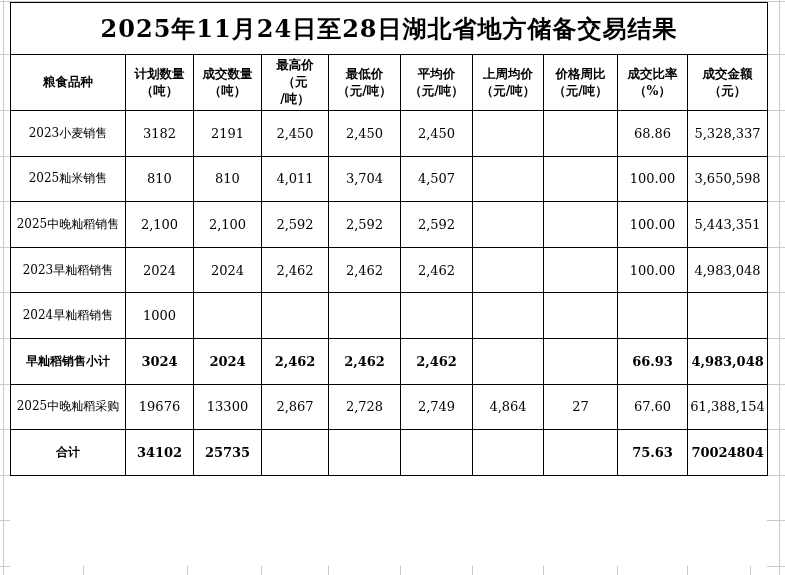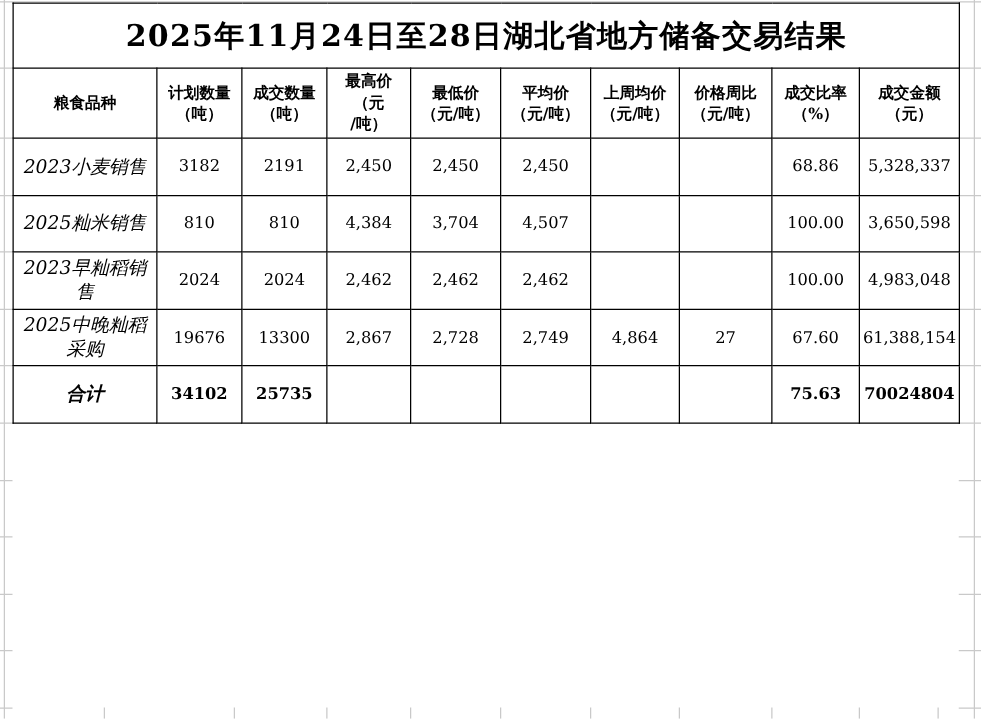--- a/index.html
+++ b/index.html
@@ -50,21 +50,21 @@
   }
   tr.header-row { height: 56px; }
   tr.header-row th {
     font-size: 12.5px;
     font-weight: bold;
     line-height: 1.35;
   }
   tr.header-row th .hl { display: block; }
   tr.data-row { height: 45.6px; }
   tr.data-row td { font-size: 13px; font-weight: normal; }
-  tr.data-row td.c0 { font-size: 15px; font-style: italic; }
+  tr.data-row td.c0 { font-size: 12px; }
   tr.data-row.bold td { font-weight: bold; }
 </style>
 </head>
 <body>
 
 <div id="canvas">
   <div id="gridlines">
       <div class="gl" style="left: 0px; top: 1px; width: 785px; height: 1px; background: rgb(201, 201, 201);"></div>
       <div class="gl" style="left: 3px; top: 0px; width: 1px; height: 575px; background: rgb(201, 201, 201);"></div>
       <div class="gl" style="left: 779px; top: 0px; width: 1px; height: 575px; background: rgb(201, 201, 201);"></div>
@@ -176,44 +176,80 @@
       <td></td>
       <td></td>
       <td>68.86</td>
       <td>5,328,337</td>
     </tr>
 
     <tr class="data-row">
       <td class="c0">2025籼米销售</td>
       <td>810</td>
       <td>810</td>
-      <td>4,384</td>
+      <td>4,011</td>
       <td>3,704</td>
       <td>4,507</td>
       <td></td>
       <td></td>
       <td>100.00</td>
       <td>3,650,598</td>
     </tr>
 
+    <tr class="data-row">
+      <td class="c0">2025中晚籼稻销售</td>
+      <td>2,100</td>
+      <td>2,100</td>
+      <td>2,592</td>
+      <td>2,592</td>
+      <td>2,592</td>
+      <td></td>
+      <td></td>
+      <td>100.00</td>
+      <td>5,443,351</td>
+    </tr>
 
     <tr class="data-row">
       <td class="c0">2023早籼稻销售</td>
       <td>2024</td>
       <td>2024</td>
       <td>2,462</td>
       <td>2,462</td>
       <td>2,462</td>
       <td></td>
       <td></td>
       <td>100.00</td>
       <td>4,983,048</td>
     </tr>
 
-
+    <tr class="data-row">
+      <td class="c0">2024早籼稻销售</td>
+      <td>1000</td>
+      <td></td>
+      <td></td>
+      <td></td>
+      <td></td>
+      <td></td>
+      <td></td>
+      <td></td>
+      <td></td>
+    </tr>
+
+    <tr class="data-row bold">
+      <td class="c0">早籼稻销售小计</td>
+      <td>3024</td>
+      <td>2024</td>
+      <td>2,462</td>
+      <td>2,462</td>
+      <td>2,462</td>
+      <td></td>
+      <td></td>
+      <td>66.93</td>
+      <td>4,983,048</td>
+    </tr>
 
 
 
     <tr class="data-row">
       <td class="c0">2025中晚籼稻采购</td>
       <td>19676</td>
       <td>13300</td>
       <td>2,867</td>
       <td>2,728</td>
       <td>2,749</td>

